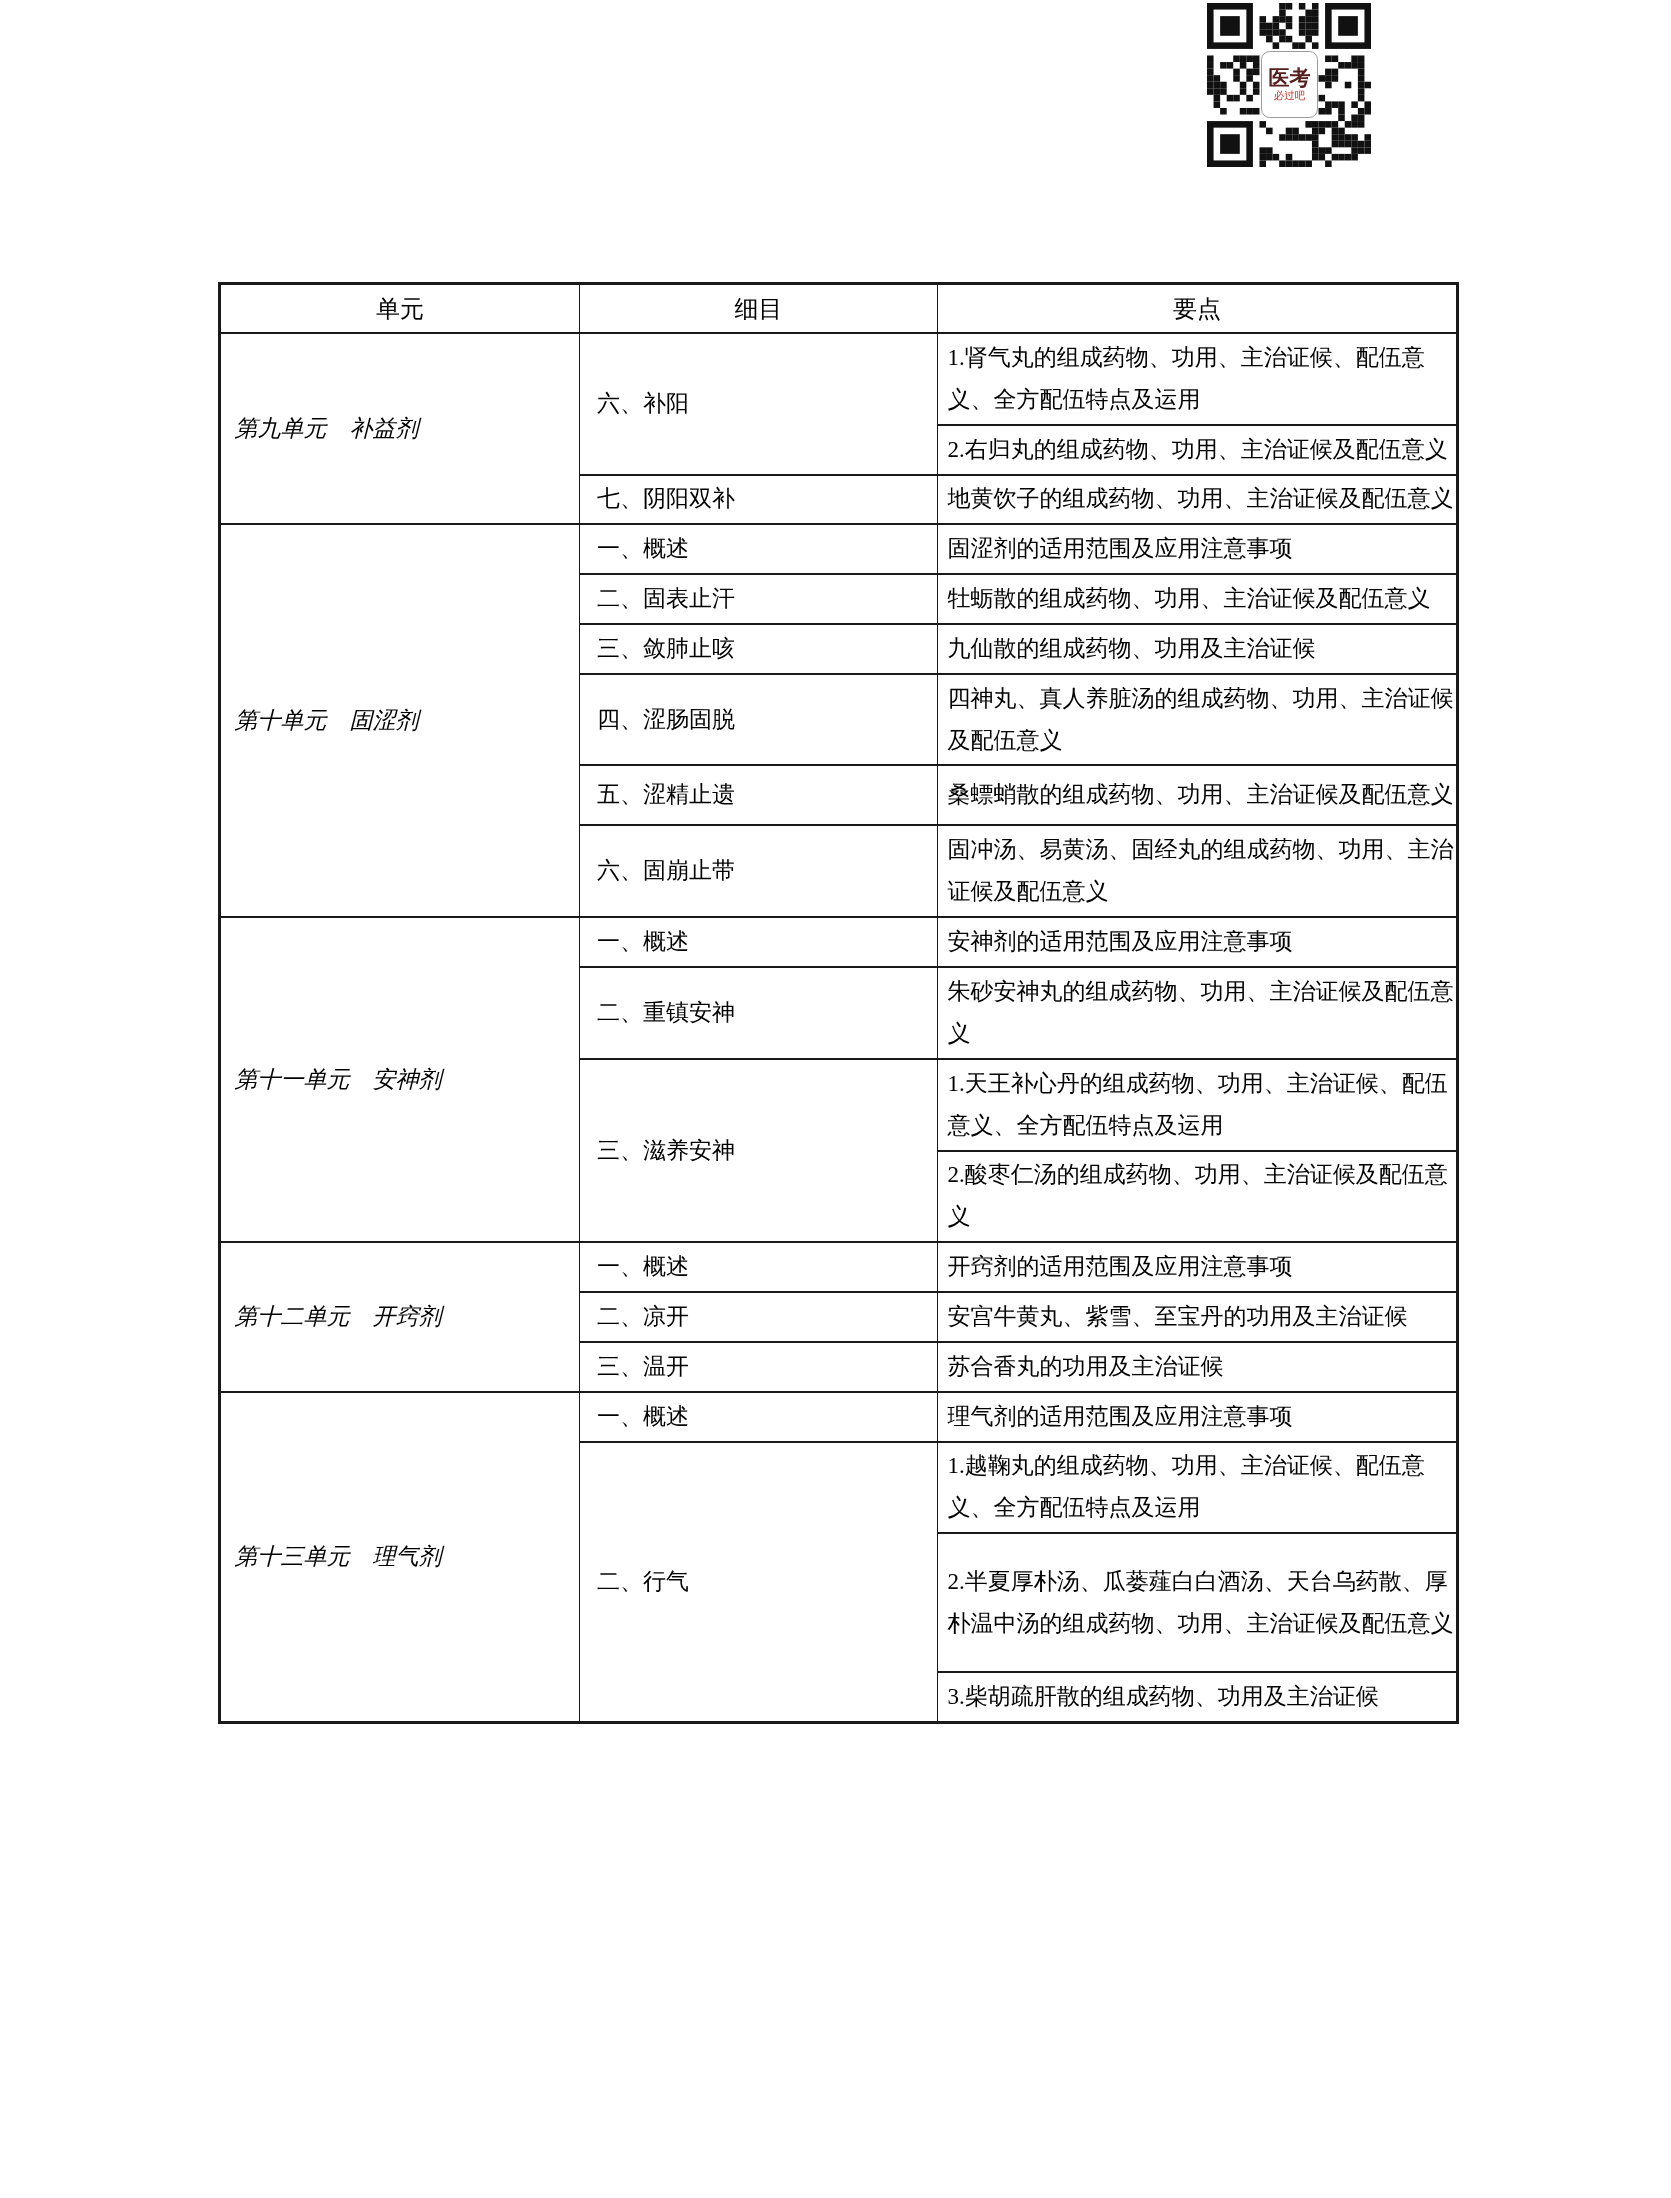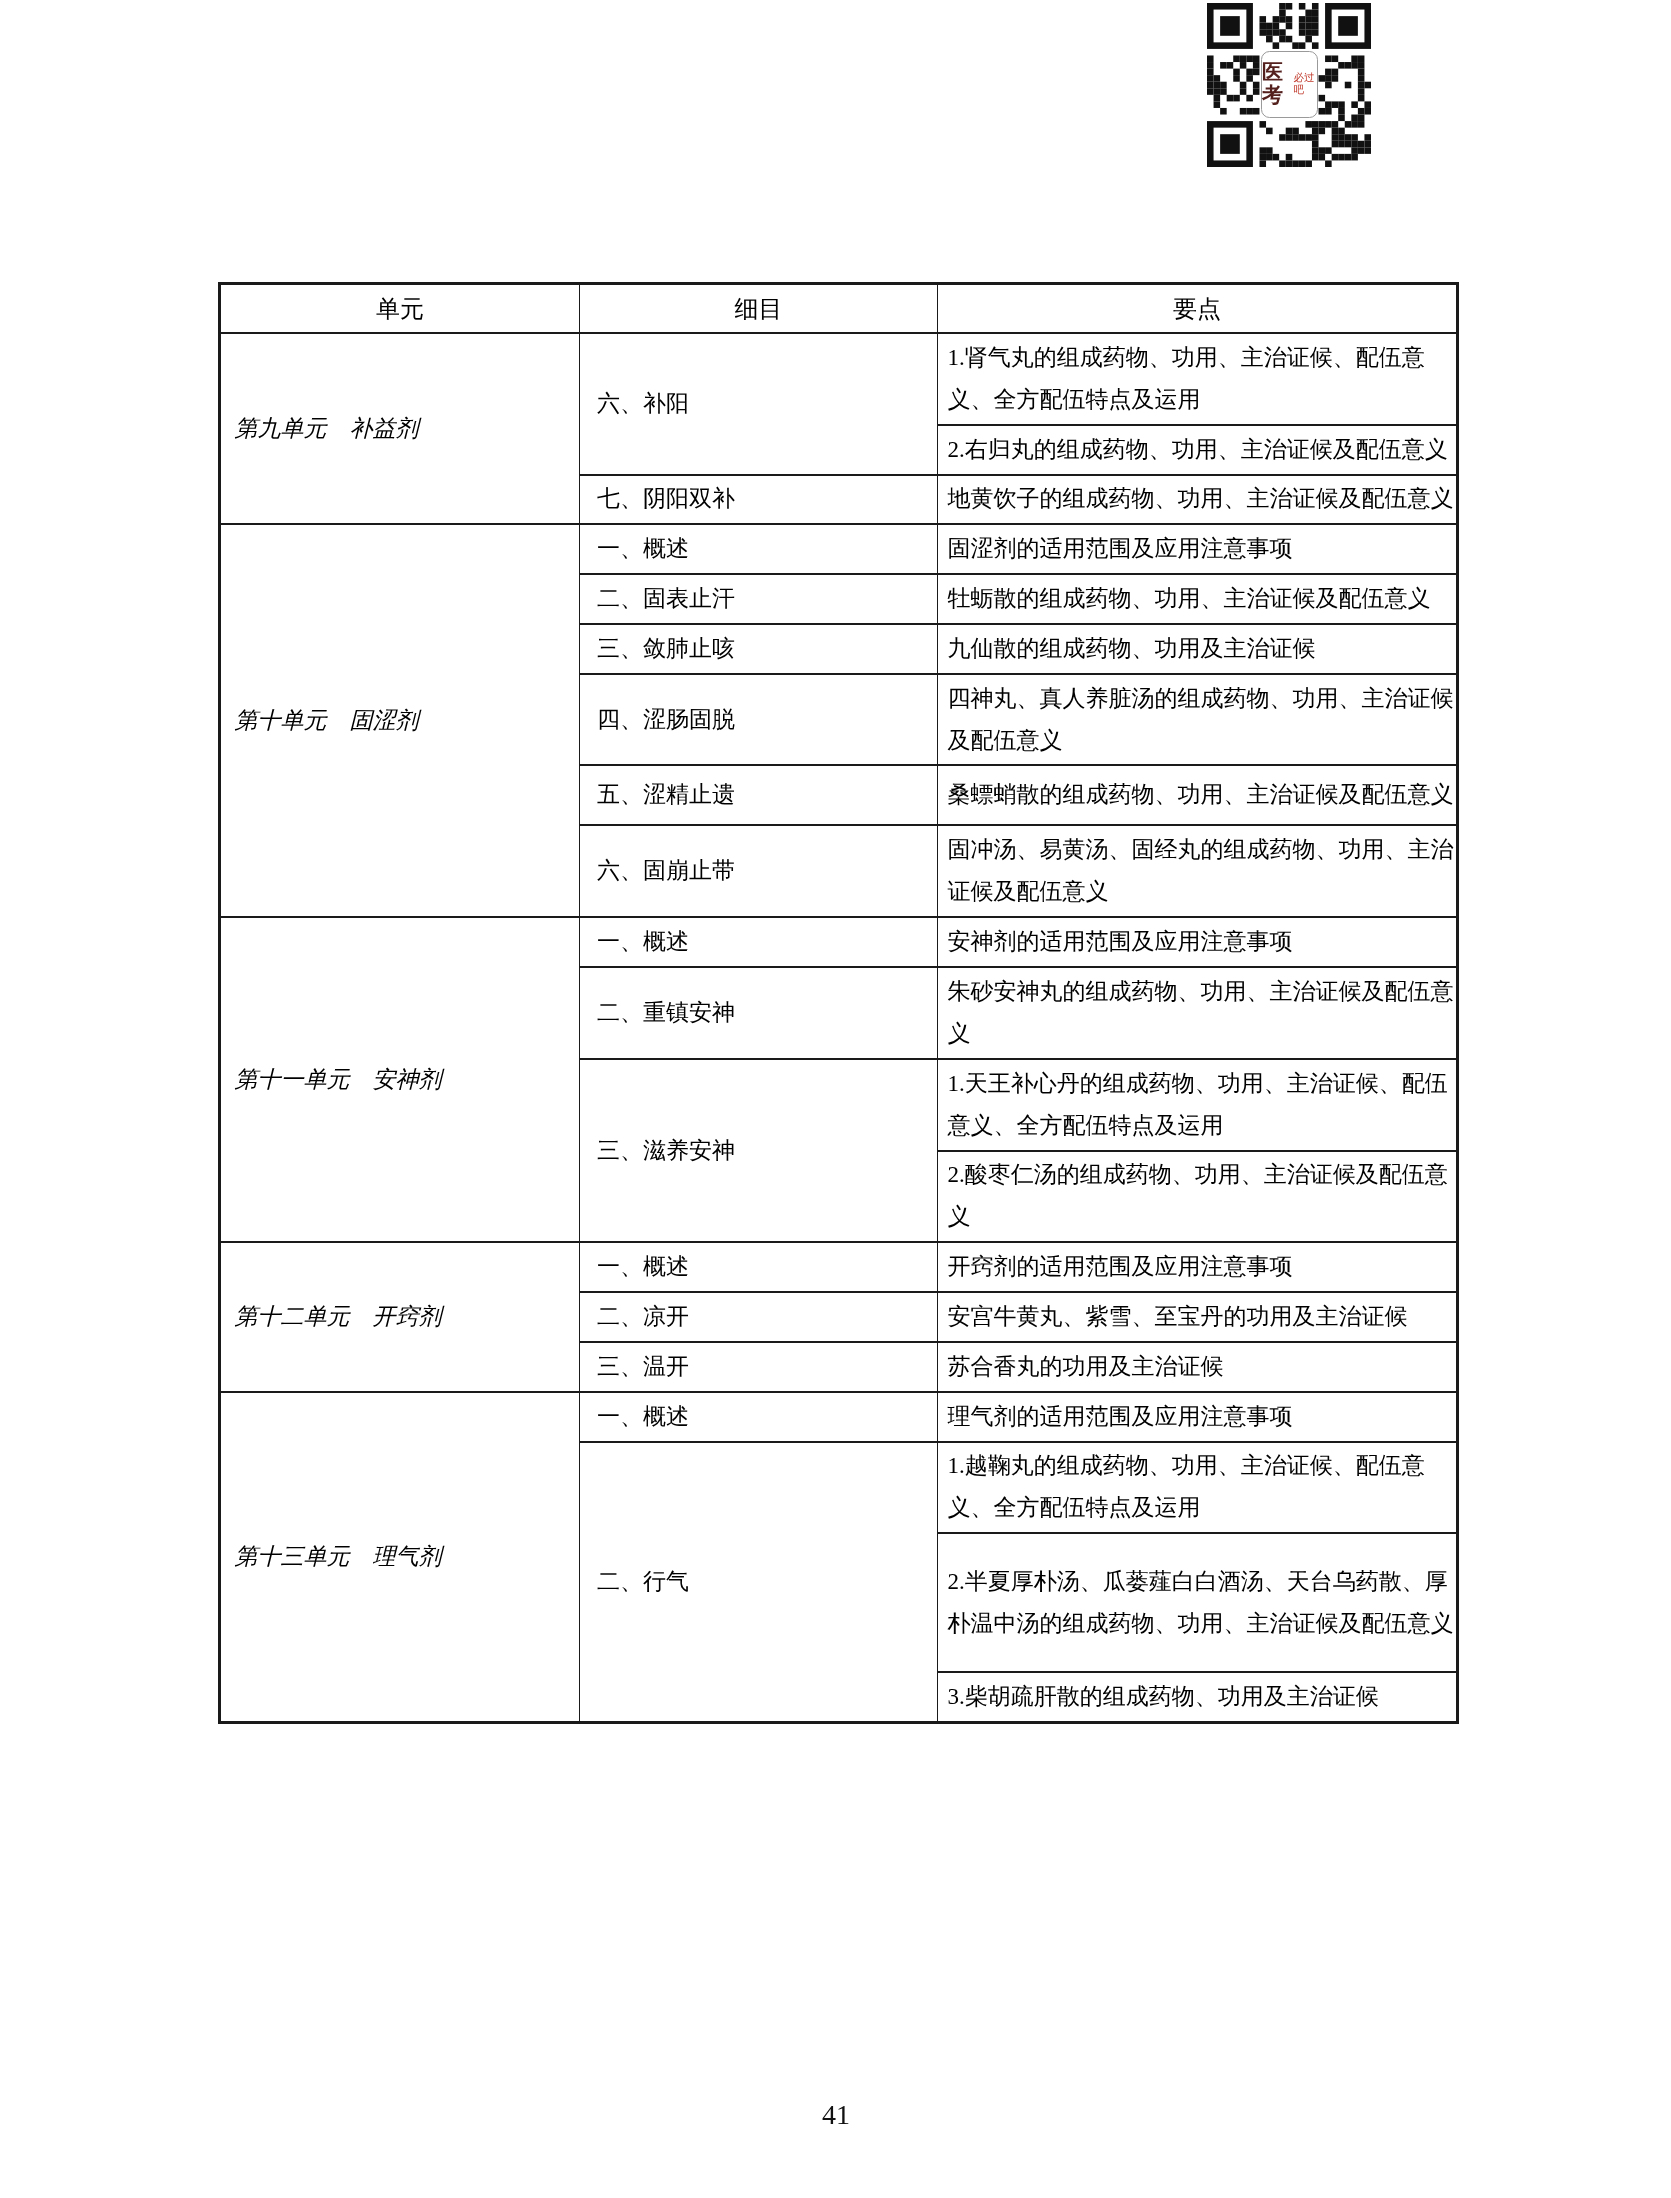--- a/index.html
+++ b/index.html
@@ -11,21 +11,21 @@
   
   .header-text {
     position:absolute; left:287px; top:19px;
     font-size:44px; line-height:73px; white-space:nowrap; color:#050505;
   }
   .qr-wrap { position:absolute; left:1207px; top:2.9px; width:164px; height:164px; }
   .qr-wrap svg { display:block; width:164px; height:164px; }
   .qr-badge {
     position:absolute; left:54px; top:48px; width:55px; height:65px;
     background:#ffffff; border:1.9px solid #9a9a9a; border-radius:8.6px;
-    display:flex; flex-direction:row; align-items:center; justify-content:center;
+    display:flex; flex-direction:column; align-items:center; justify-content:center;
   }
   .qr-badge .t1 { font-size:21px; font-weight:bold; color:#54201d; line-height:23px; }
   .qr-badge .t2 { font-size:10.5px; color:#c0392b; line-height:12.4px; }
   
   table.syllabus {
     position:absolute; left:218px; top:282px; width:1239px;
     border-collapse:collapse; table-layout:fixed;
     border:3.8px solid #1a1a1a;
     line-break:strict;
   }
@@ -336,16 +336,15 @@
       </tr>
       <tr class="h145">
         <td class="cp">2.半夏厚朴汤、瓜蒌薤白白酒汤、天台乌药散、厚朴温中汤的组成药物、功用、主治证候及配伍意义</td>
       </tr>
       <tr class="h49">
         <td class="cp">3.柴胡疏肝散的组成药物、功用及主治证候</td>
       </tr>
     </tbody>
   </table>
 
-  <div class="page-num">41</div>
 
 </div>
 
 
 </body></html>

